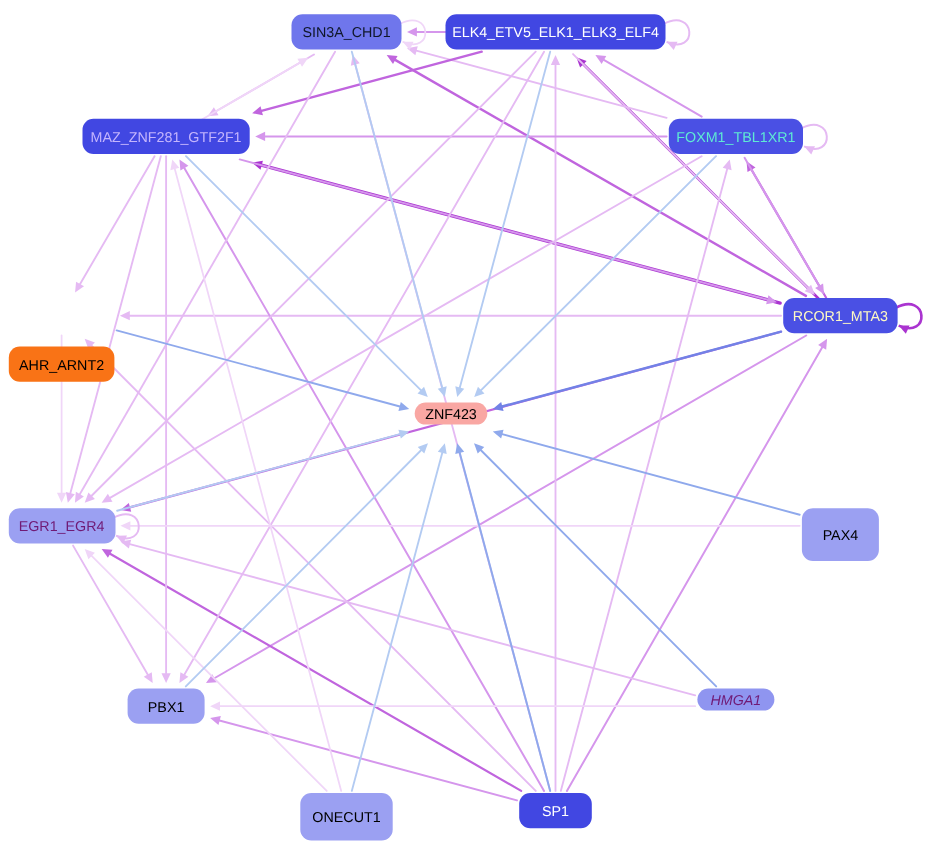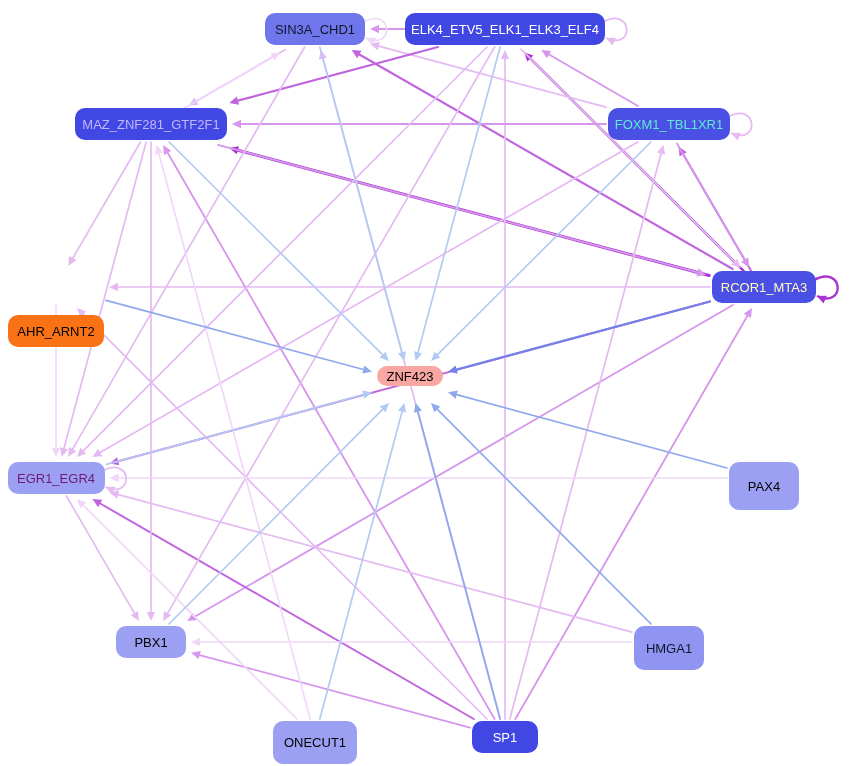--- a/index.html
+++ b/index.html
@@ -280,21 +280,21 @@
       </div>
       <div class="node" style="left: 7.5px; top: 462px; width: 97px; height: 32px; background: rgb(155, 160, 242); color: #701a75; font-size: 13px;">
         <span>EGR1_EGR4</span>
       </div>
       <div class="node" style="left: 729px; top: 462px; width: 70px; height: 48px; background: rgb(155, 160, 242); color: rgb(0, 0, 0); font-size: 13px;">
         <span>PAX4</span>
       </div>
       <div class="node" style="left: 116px; top: 626px; width: 70px; height: 32px; background: rgb(155, 160, 242); color: rgb(0, 0, 0); font-size: 13px;">
         <span>PBX1</span>
       </div>
-      <div class="node" style="left: 634px; top: 626px; width: 70px; height: 44px; background: rgb(143, 149, 240); color: #0f172a; font-size: 13px;">
+      <div class="node" style="left: 634px; top: 626px; width: 70px; height: 20px; background: rgb(143, 149, 240); color: #701a75; font-size: 13px; font-style: italic;">
         <span>HMGA1</span>
       </div>
       <div class="node" style="left: 273px; top: 721px; width: 84px; height: 43px; background: rgb(155, 160, 242); color: rgb(0, 0, 0); font-size: 13px;">
         <span>ONECUT1</span>
       </div>
       <div class="node" style="left: 472px; top: 721px; width: 66px; height: 32px; background: rgb(65, 71, 226); color: rgb(255, 255, 255); font-size: 13px; align-items: center;">
         <span>SP1</span>
       </div>
     </div>
 </div>

